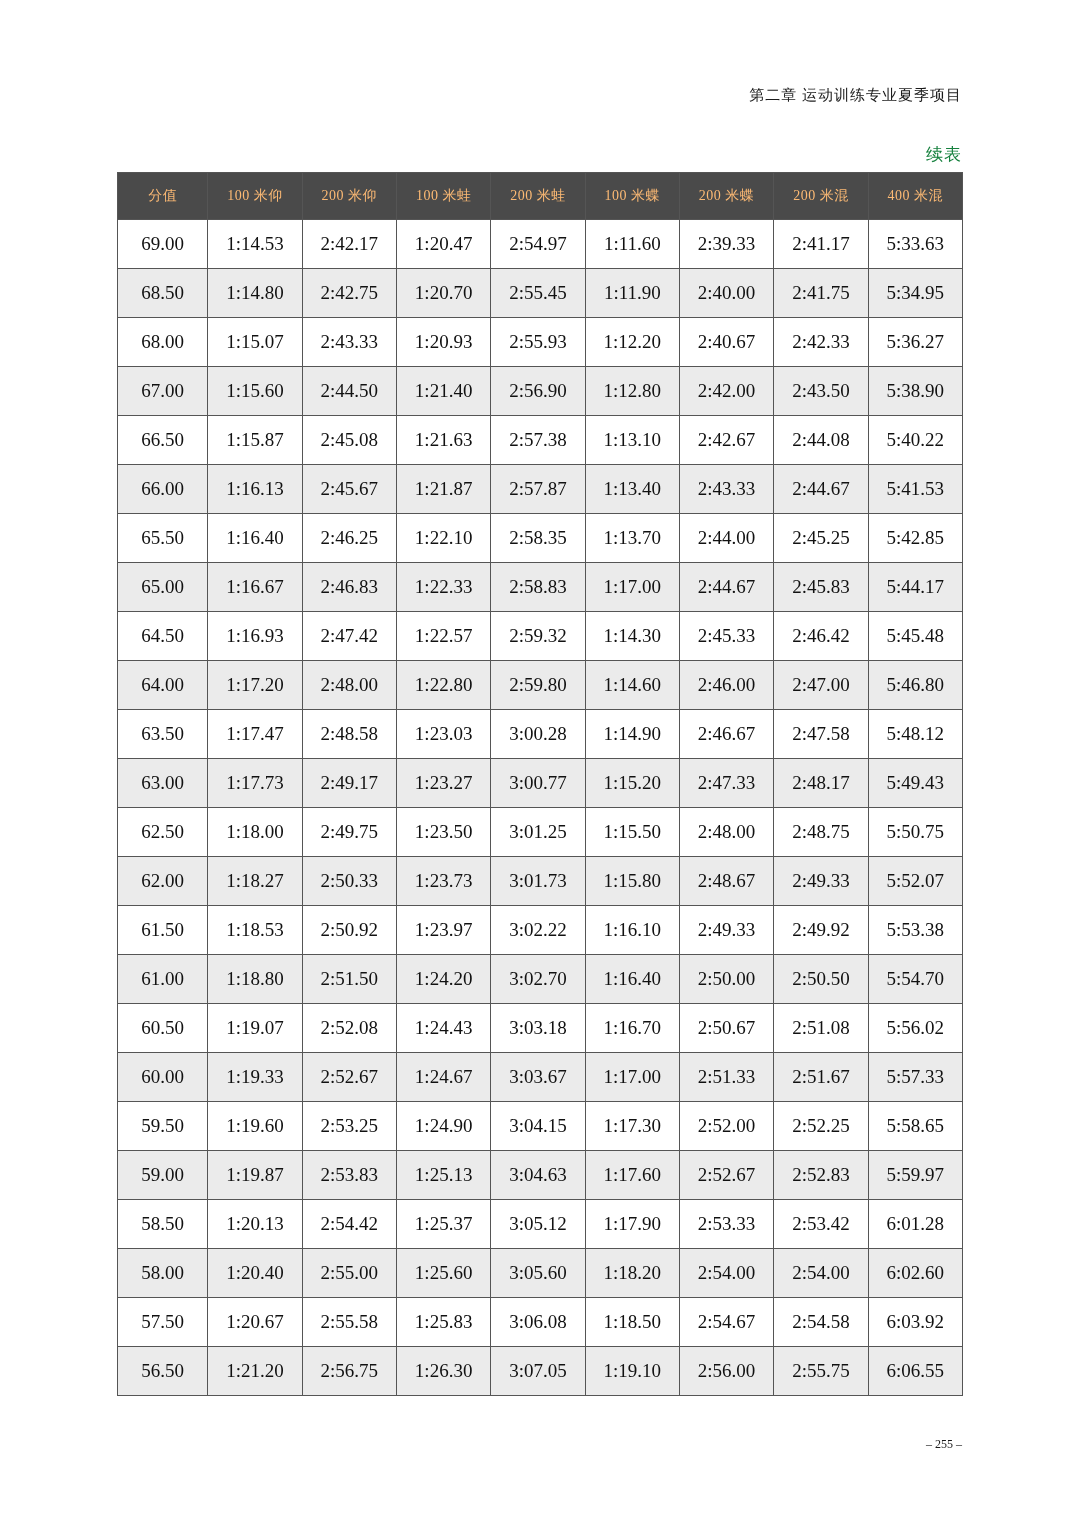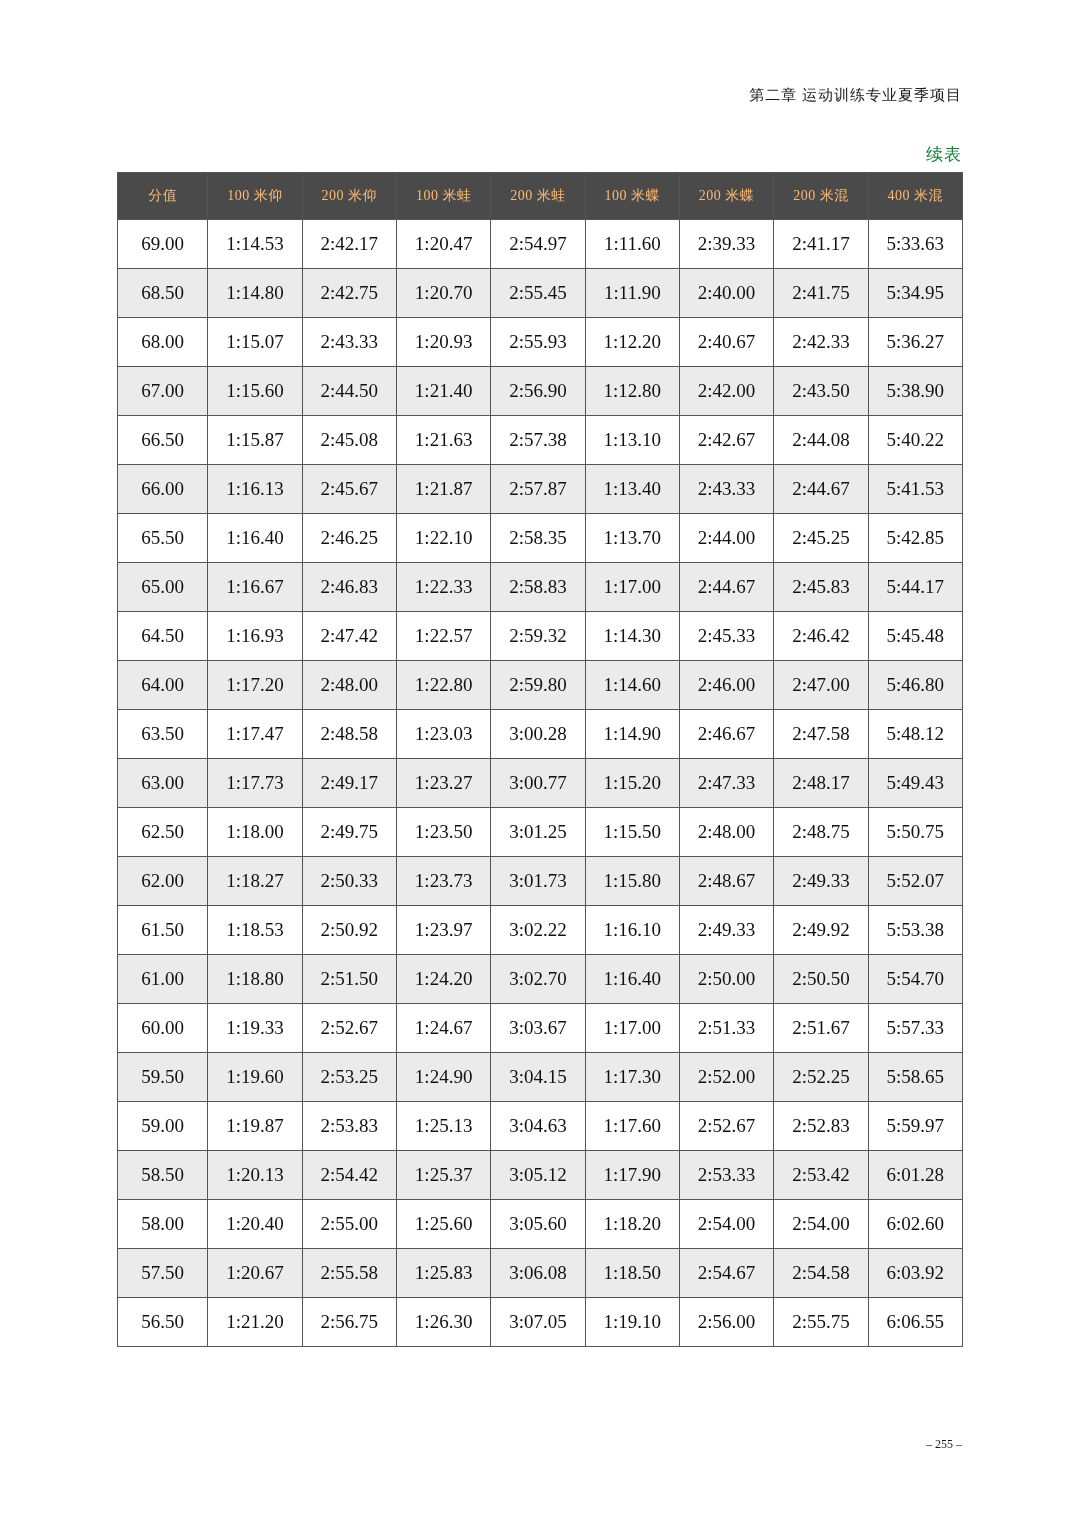--- a/index.html
+++ b/index.html
@@ -294,20 +294,31 @@
             <td>1:18.80</td>
             <td>2:51.50</td>
             <td>1:24.20</td>
             <td>3:02.70</td>
             <td>1:16.40</td>
             <td>2:50.00</td>
             <td>2:50.50</td>
             <td>5:54.70</td>
           </tr>
           <tr>
+            <td class="score-col">60.50</td>
+            <td>1:19.07</td>
+            <td>2:52.08</td>
+            <td>1:24.43</td>
+            <td>3:03.18</td>
+            <td>1:16.70</td>
+            <td>2:50.67</td>
+            <td>2:51.08</td>
+            <td>5:56.02</td>
+          </tr>
+          <tr>
             <td class="score-col">60.00</td>
             <td>1:19.33</td>
             <td>2:52.67</td>
             <td>1:24.67</td>
             <td>3:03.67</td>
             <td>1:17.00</td>
             <td>2:51.33</td>
             <td>2:51.67</td>
             <td>5:57.33</td>
           </tr>

